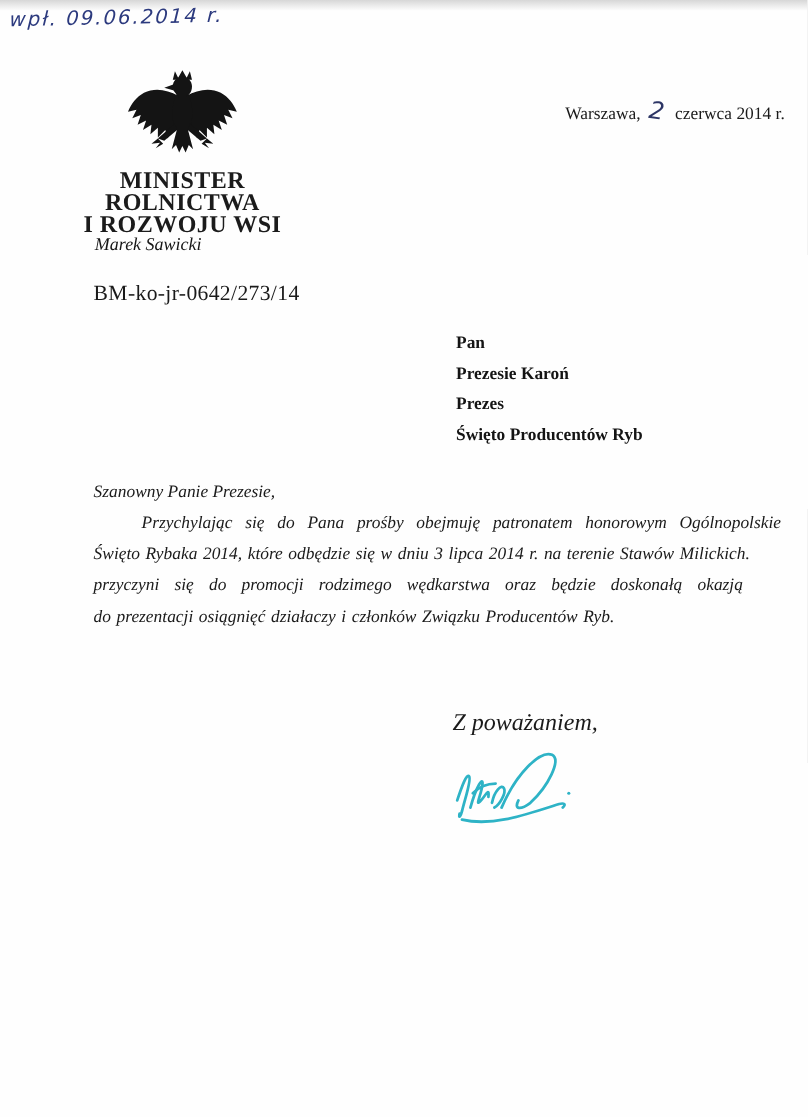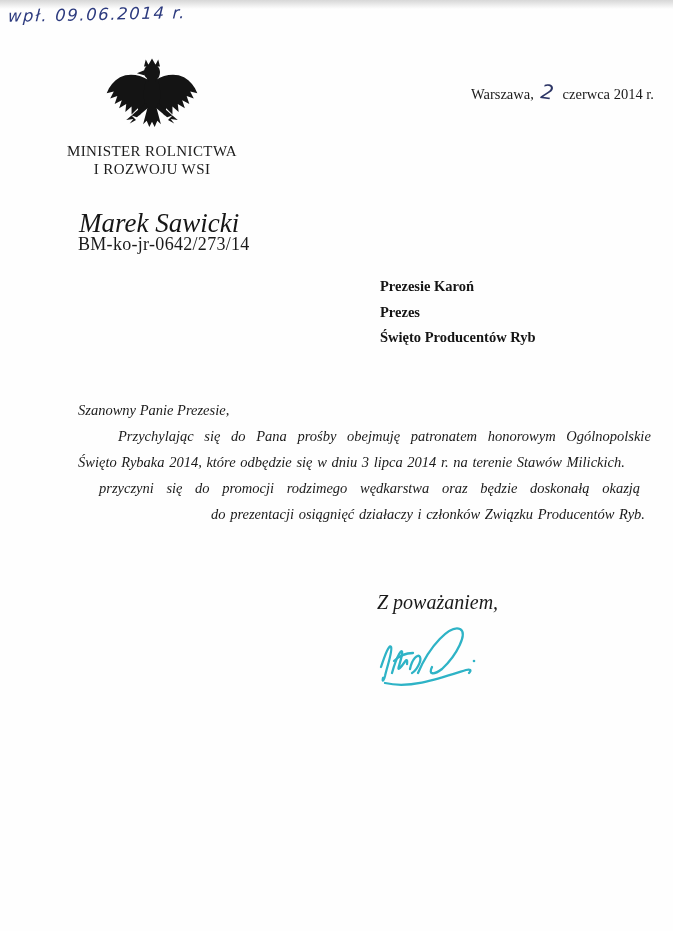--- a/index.html
+++ b/index.html
@@ -43,29 +43,30 @@
     transform:rotate(8deg);
     display:inline-block;
   }
   
   .letterhead{
     position:absolute;left:50px;top:56px;width:204px;
     text-align:center;
   }
   .eagle{display:block;margin:0 auto 8px auto;}
   .lh-title{
-    font-size:15px;
+    font-size:20px;
     letter-spacing:.4px;
     line-height:18px;
     color:#1b1b1b;
+    font-weight:bold;
   }
   .minister-name{
-    position:absolute;left:79px;top:208px;
+    position:absolute;left:79px;top:196px;
     font-style:italic;
-    font-size:27px;
+    font-size:15px;
     color:#161616;
   }
   .ref-number{
     position:absolute;left:78px;top:234px;
     font-size:18px;
     letter-spacing:.3px;
   }
   
   .recipient{
     position:absolute;left:380px;top:274px;
@@ -80,22 +81,22 @@
     font-size:14.5px;
     line-height:25.9px;
     white-space:nowrap;
   }
   .letter-body .line{height:25.9px;font-style:italic;}
   .salutation{font-style:italic;}
   .indent{text-indent:40px;}
   .ws-a{word-spacing:7px;}
   .ws-b{word-spacing:1px;}
   .ws-c{word-spacing:5px;}
-  .ws-d{word-spacing:9px;margin-left:21px;}
-  .ws-e{word-spacing:1px;text-align:right;}
+  .ws-d{word-spacing:9px;}
+  .ws-e{word-spacing:1px;}
   
   .valediction{
     position:absolute;left:377px;top:591px;
     font-style:italic;
     font-size:20px;
   }
   .signature{position:absolute;left:372px;top:620px;}
 </style>
 </head>
 <body>
@@ -129,20 +130,21 @@
       </g>
     </svg>
     <div class="lh-title">MINISTER ROLNICTWA</div>
     <div class="lh-title">I ROZWOJU WSI</div>
   </div>
 
   <div class="minister-name">Marek Sawicki</div>
   <div class="ref-number">BM-ko-jr-0642/273/14</div>
 
   <div class="recipient">
+    <div>Pan</div>
     <div>Prezesie Karoń</div>
     <div>Prezes</div>
     <div>Święto Producentów Ryb</div>
   </div>
 
   <div class="letter-body">
     <div class="line salutation">Szanowny Panie Prezesie,</div>
     <div class="line indent ws-a">Przychylając się do Pana prośby obejmuję patronatem honorowym Ogólnopolskie</div>
     <div class="line ws-b">Święto Rybaka 2014, które odbędzie się w dniu 3 lipca 2014 r. na terenie Stawów Milickich.</div>
     <div class="line ws-d">przyczyni się do promocji rodzimego wędkarstwa oraz będzie doskonałą okazją</div>

